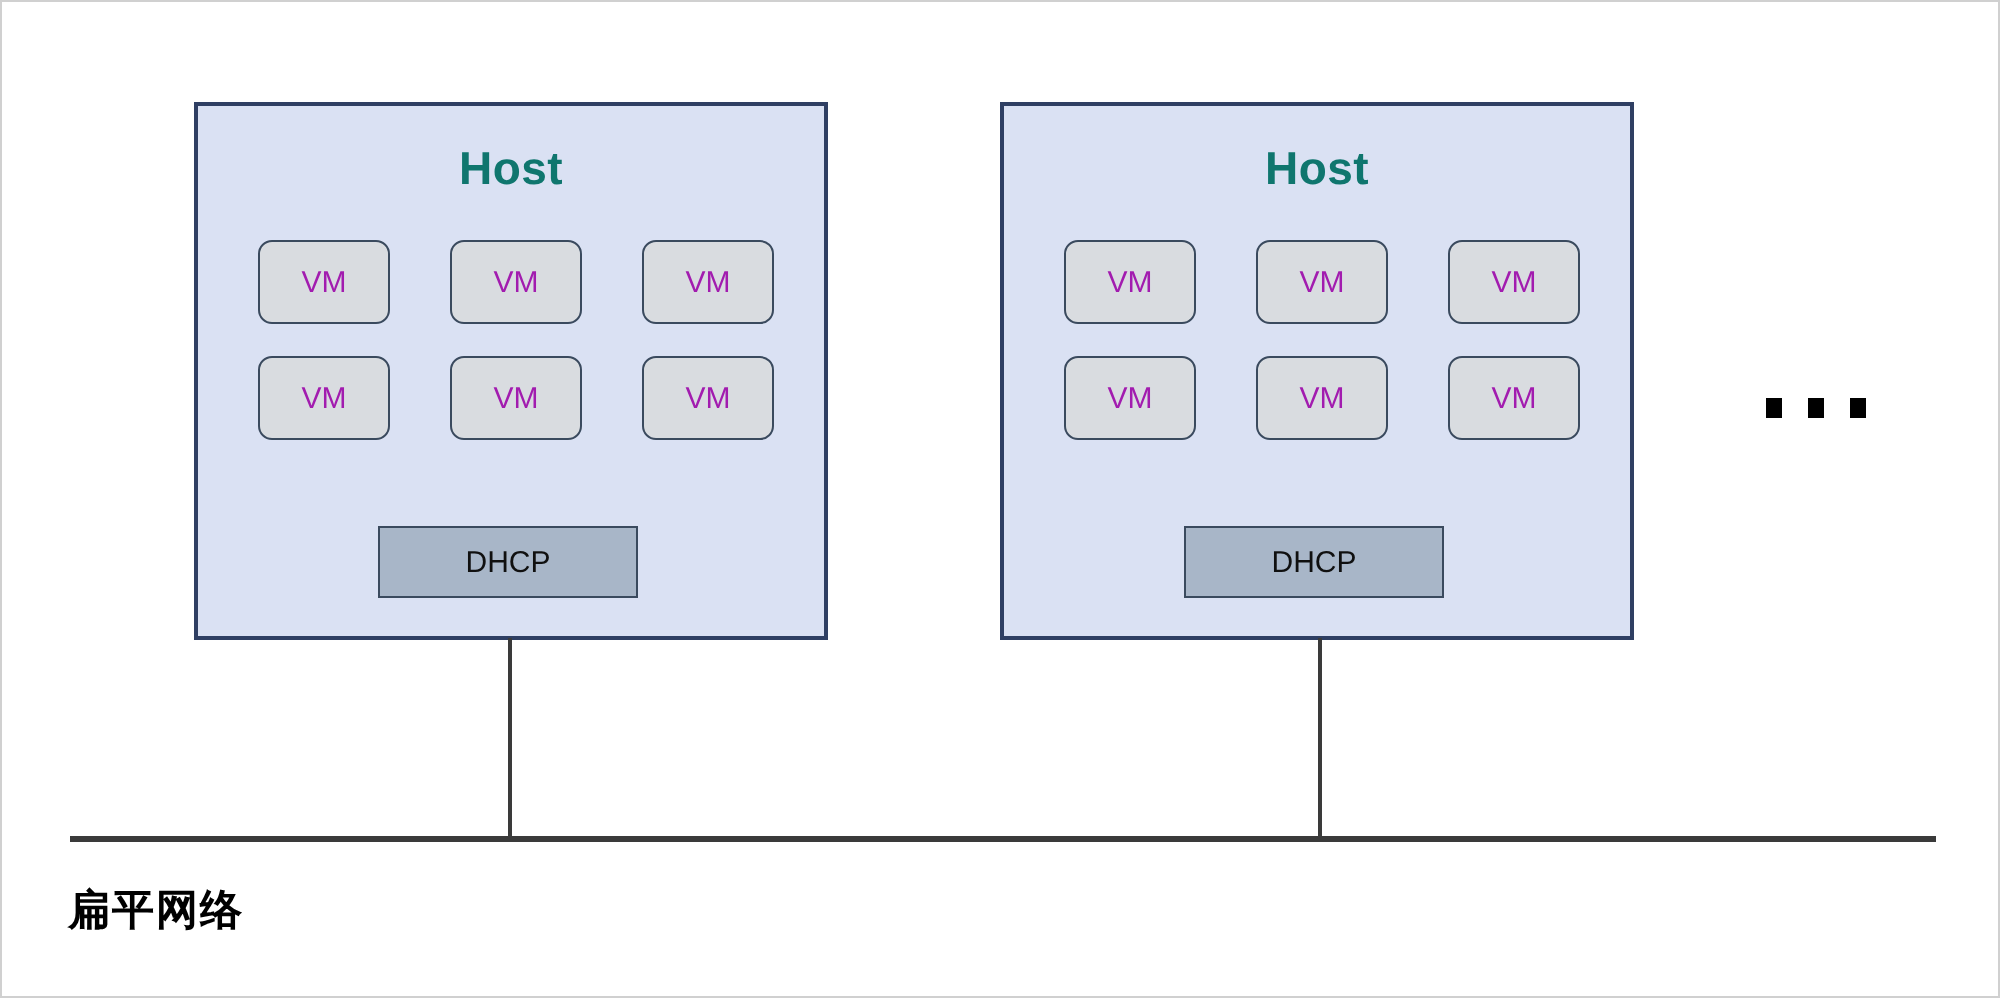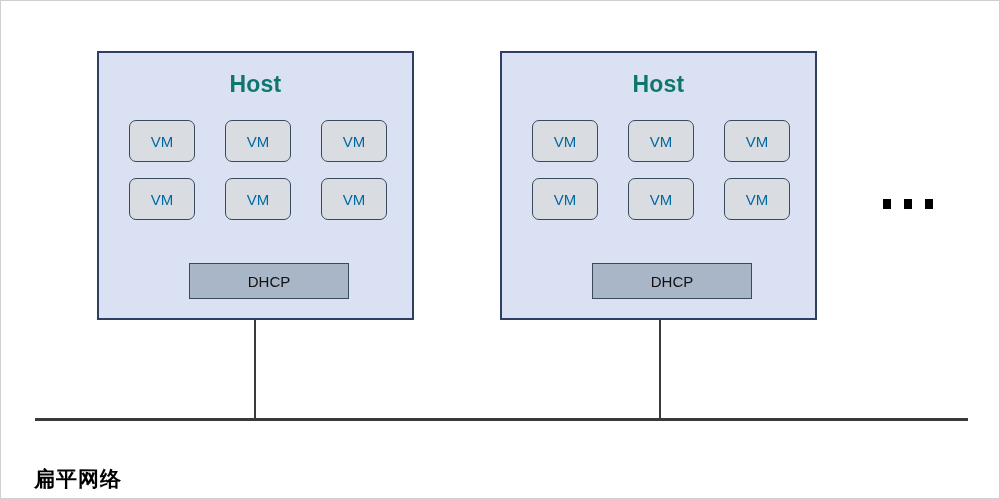--- a/index.html
+++ b/index.html
@@ -62,30 +62,30 @@
     box-sizing: border-box;
     width: 66px;
     height: 42px;
     background: #d9dce0;
     border: 1.6px solid #3a4a5e;
     border-radius: 7px;
     display: flex;
     align-items: center;
     justify-content: center;
     font-size: 15px;
-    color: #0369a1;
+    color: #a21caf;
   }
 
   
   .dhcp-box {
     position: absolute;
     box-sizing: border-box;
     left: 90px;
     top: 210px;
-    width: 160px;
+    width: 130px;
     height: 36px;
     background: #a8b6c8;
     border: 1.6px solid #3a4a5e;
     display: flex;
     align-items: center;
     justify-content: center;
     font-size: 15px;
     color: #101010;
   }
 
@@ -128,21 +128,20 @@
   
   .network-label {
     position: absolute;
     left: 33px;
     top: 440px;
     font-size: 21px;
     font-weight: bold;
     color: #000000;
     font-family: "DejaVu Sans", "Liberation Sans", sans-serif;
     letter-spacing: 1px;
-    margin-top: 24px;
   }
 </style>
 </head>
 <body>
 
 <div id="canvas">
 
   <div class="host-box host-1">
     <div class="host-title">Host</div>
 

